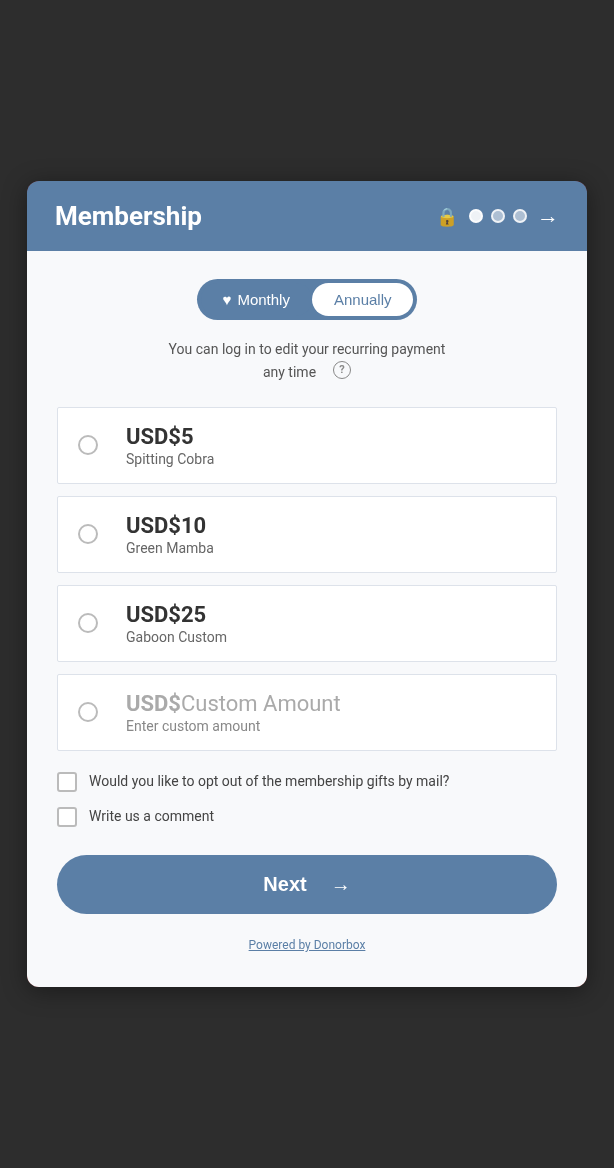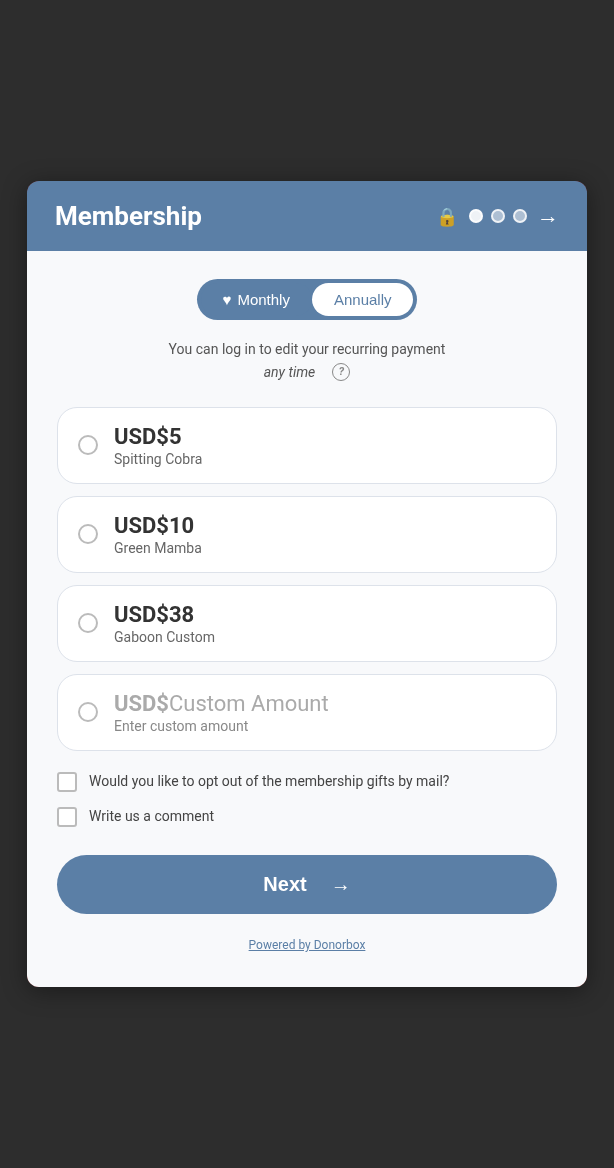--- a/index.html
+++ b/index.html
@@ -126,23 +126,21 @@
       font-size: 14px;
       line-height: 1.6;
       margin-bottom: 24px;
       display: flex;
       flex-direction: column;
       align-items: center;
     }
 
     .subtitle-line {
       display: flex;
-      align-items: center;
       gap: 17px;
-      font-style: italic;
     }
 
     .question-icon {
       display: inline-flex;
       align-items: center;
       justify-content: center;
       width: 18px;
       height: 18px;
       border-radius: 50%;
       border: 1.5px solid #888;
@@ -155,25 +153,25 @@
     .plans {
       display: flex;
       flex-direction: column;
       gap: 12px;
       margin-bottom: 20px;
     }
 
     .plan-card {
       background: #ffffff;
       border: 1.5px solid #dde2ea;
-      border-radius: 20px;
+      border-radius: 2px;
       padding: 16px 20px;
       display: flex;
       align-items: center;
-      gap: 16px;
+      gap: 28px;
       cursor: pointer;
     }
 
     .radio-btn {
       width: 20px;
       height: 20px;
       border-radius: 50%;
       border: 2px solid #bbb;
       flex-shrink: 0;
       background: #fff;
@@ -325,21 +323,21 @@
             <span>USD$</span><span>10</span>
           </div>
           <div class="plan-name">Green Mamba</div>
         </div>
       </div>
 
       <div class="plan-card">
         <div class="radio-btn"></div>
         <div class="plan-info">
           <div class="plan-amount">
-            <span>USD$</span><span>38</span>
+            <span>USD$</span><span>25</span>
           </div>
           <div class="plan-name">Gaboon Custom</div>
         </div>
       </div>
 
       <div class="plan-card">
         <div class="radio-btn"></div>
         <div class="plan-info">
           <div class="plan-amount">
             <span style="color:#aaa;">USD$</span><span class="custom-text" style="color:#aaa; font-size:22px; font-weight:400;">Custom Amount</span>

